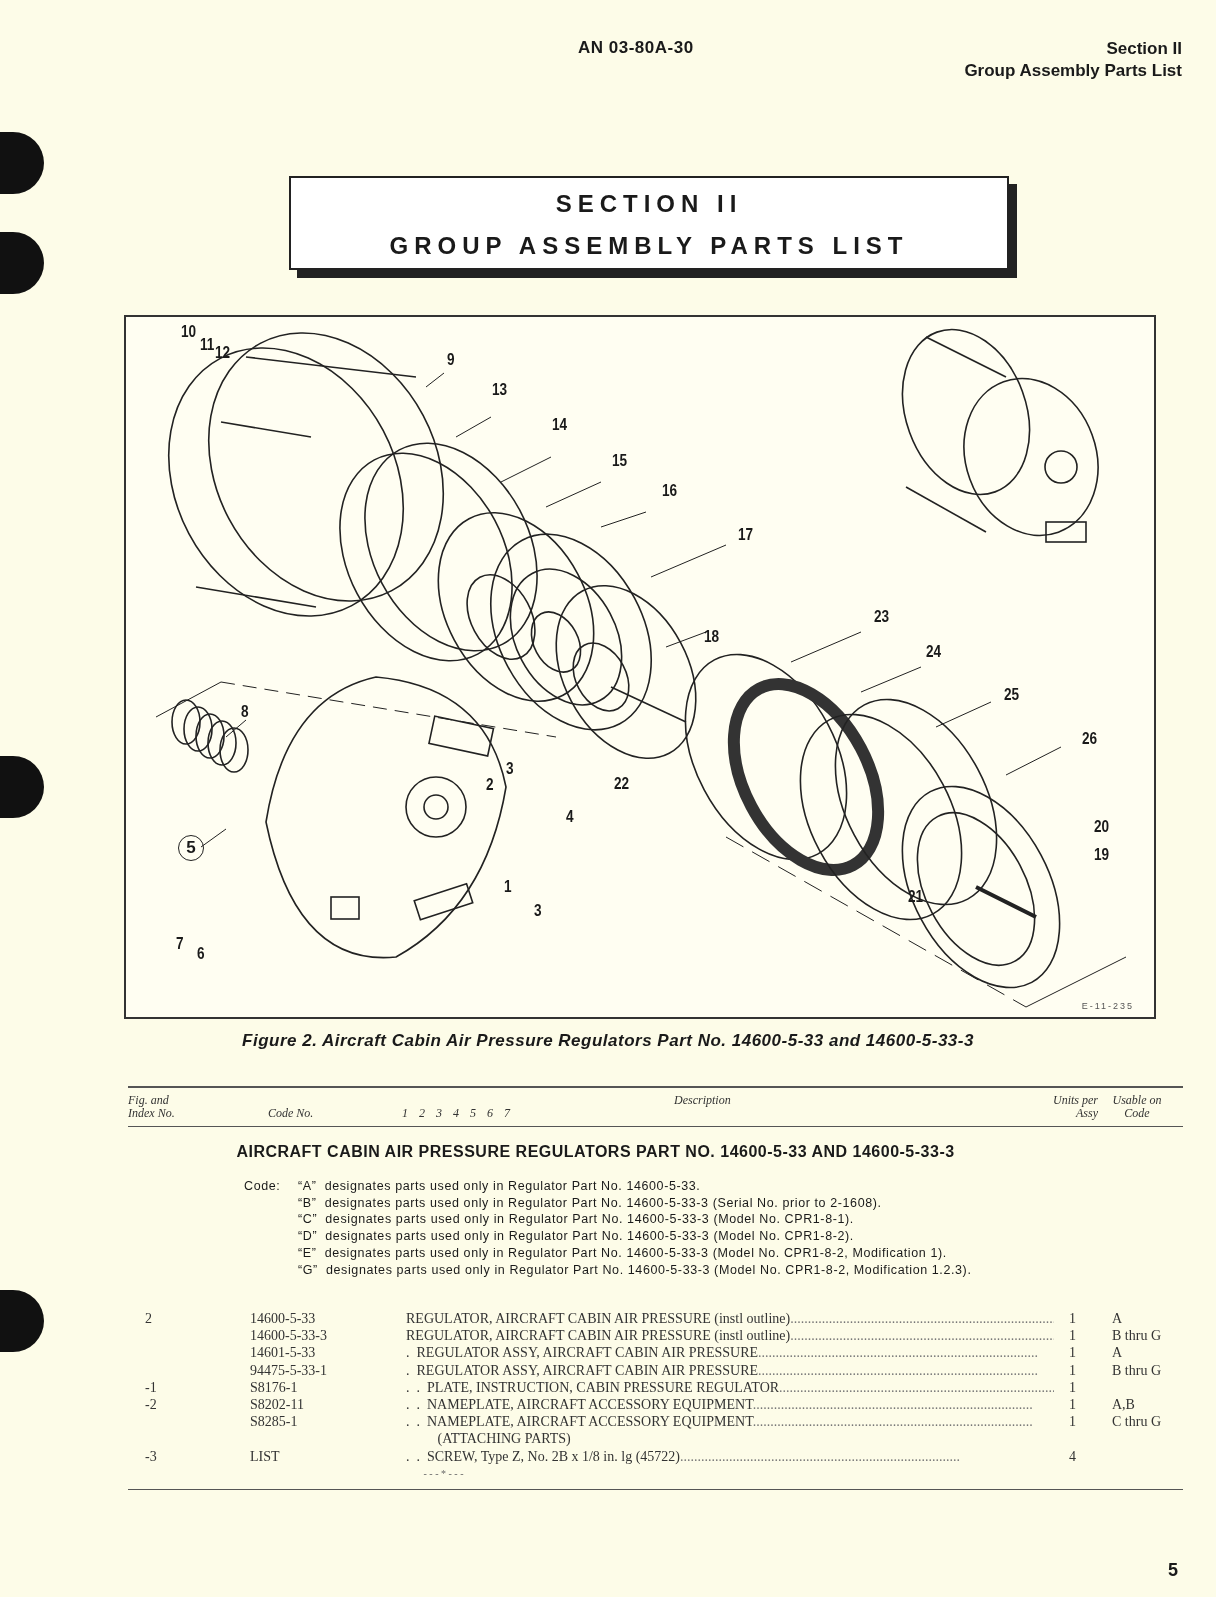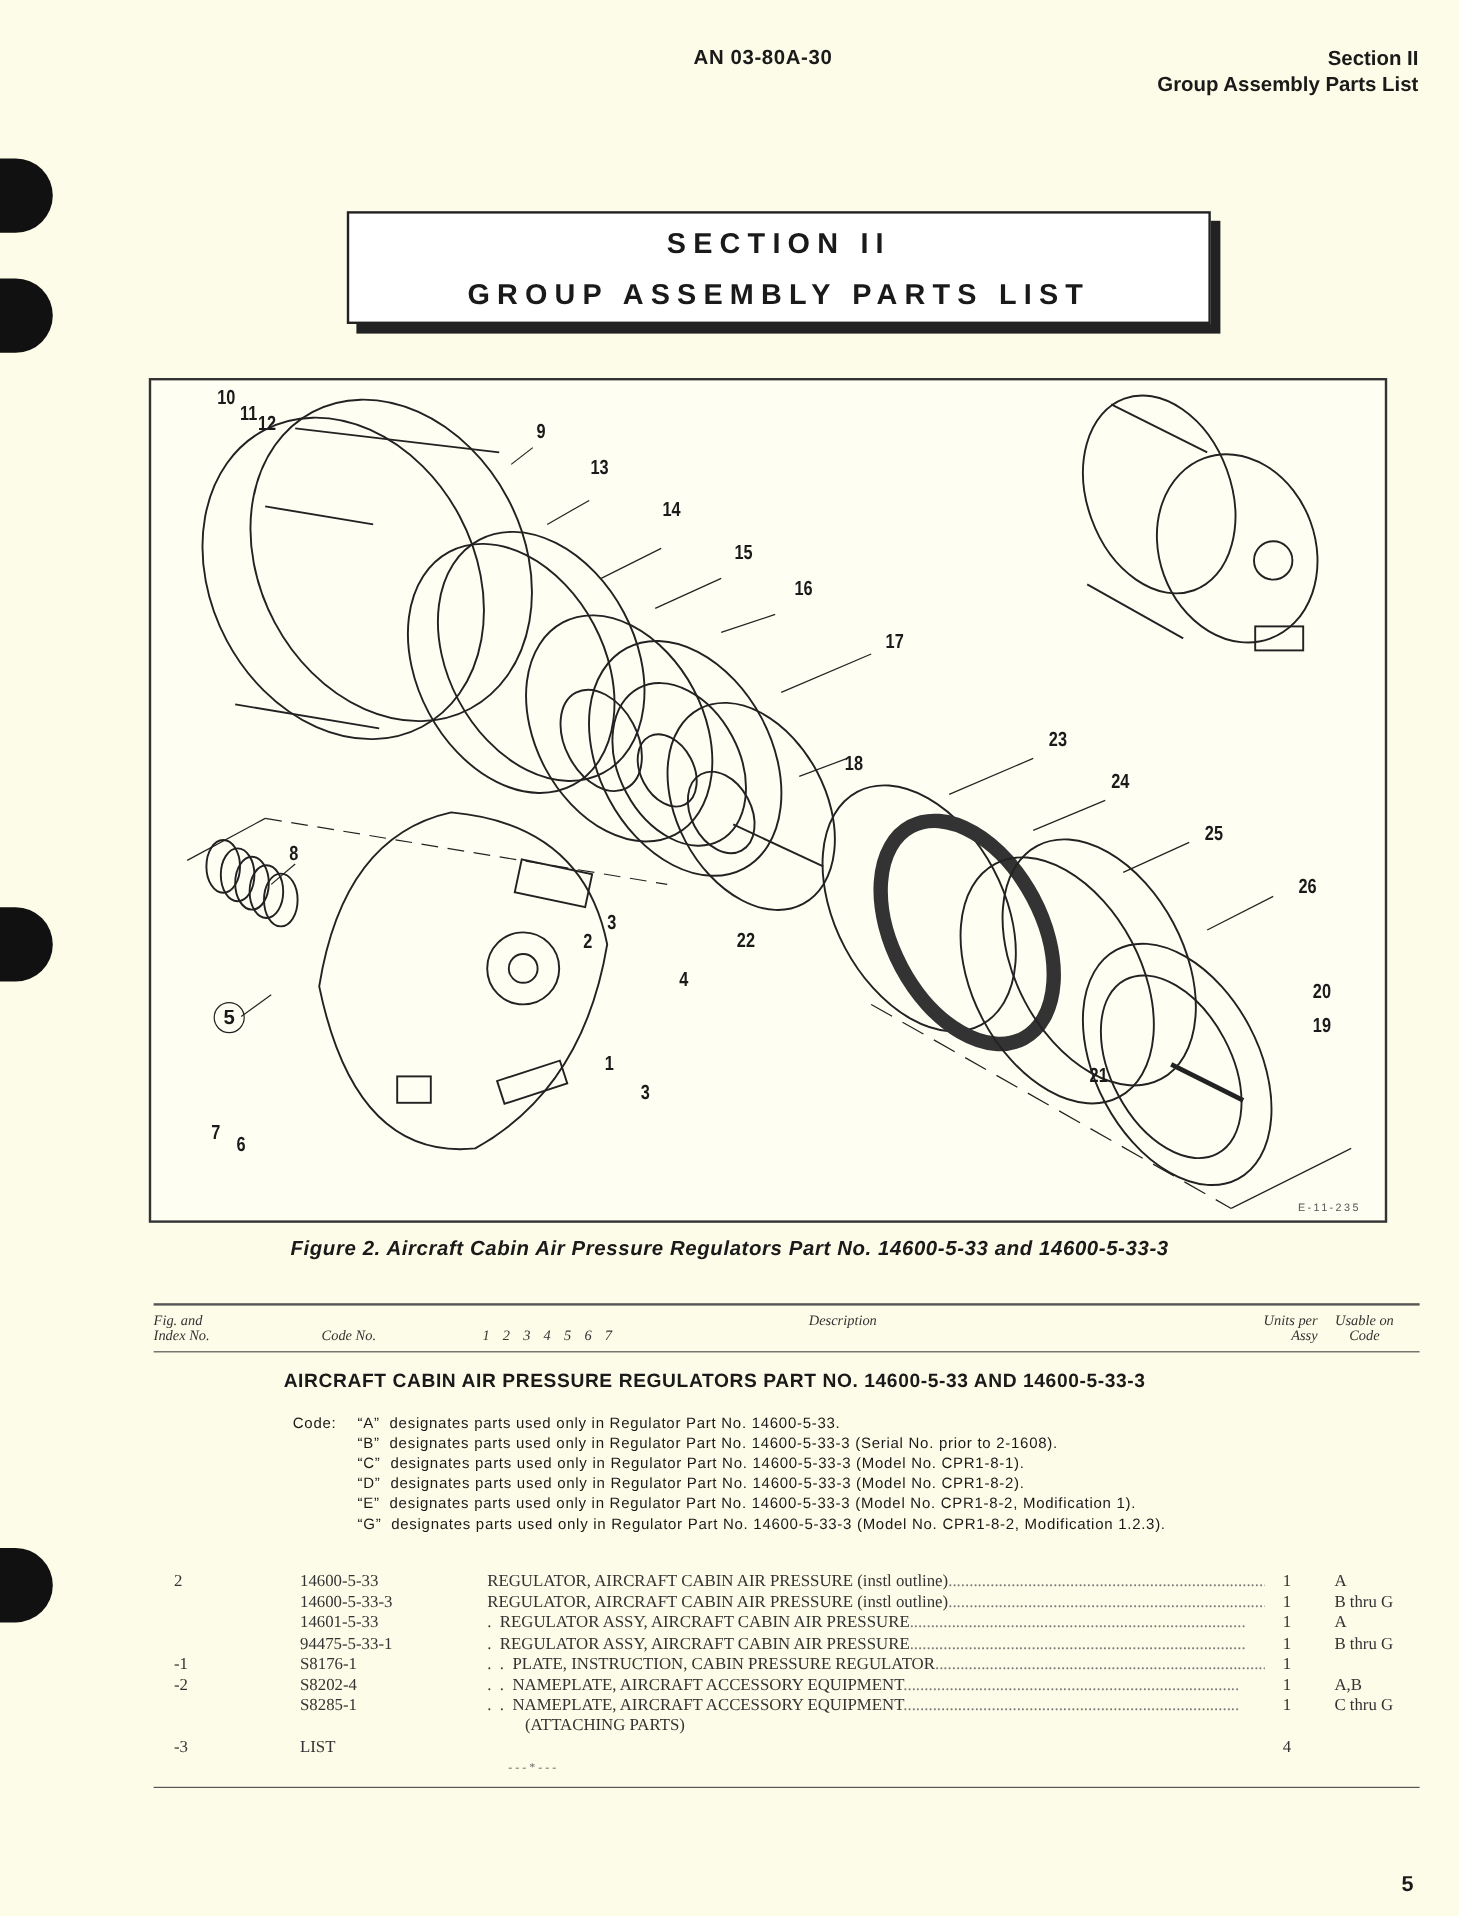--- a/index.html
+++ b/index.html
@@ -227,38 +227,39 @@
     </div>
   <div class="prow">
       <span class="idx">-1</span>
       <span class="pn">S8176-1</span>
       <span class="desc"><span style="white-space:pre">.  .  PLATE, INSTRUCTION, CABIN PRESSURE REGULATOR</span><span class="dots">................................................................................</span></span>
       <span class="units">1</span>
       <span class="code"></span>
     </div>
   <div class="prow">
       <span class="idx">-2</span>
-      <span class="pn">S8202-4</span>
+      <span class="pn">S8202-11</span>
       <span class="desc"><span style="white-space:pre">.  .  NAMEPLATE, AIRCRAFT ACCESSORY EQUIPMENT</span><span class="dots">................................................................................</span></span>
       <span class="units">1</span>
       <span class="code">A,B</span>
     </div>
   <div class="prow">
       <span class="idx"></span>
       <span class="pn">S8285-1</span>
       <span class="desc"><span style="white-space:pre">.  .  NAMEPLATE, AIRCRAFT ACCESSORY EQUIPMENT</span><span class="dots">................................................................................</span></span>
       <span class="units">1</span>
       <span class="code">C thru G</span>
     </div>
   <div class="prow">
       <span class="desc"><span style="white-space:pre">         (ATTACHING PARTS)</span></span>
     </div>
   <div class="prow">
       <span class="idx">-3</span>
       <span class="pn">LIST</span>
+      <span class="desc"><span style="white-space:pre">.  .  SCREW, Type Z, No. 2B x 1/8 in. lg (45722)</span><span class="dots">................................................................................</span></span>
       <span class="units">4</span>
       <span class="code"></span>
     </div>
   <div class="prow">
       <span class="desc" style="font-size:10px;color:#666"><span style="white-space:pre">       - - - * - - -</span></span>
     </div>
 </div>
 
 <div class="rule" style="top:1489px;height:1px"></div>
 <div class="page-no">5</div>

